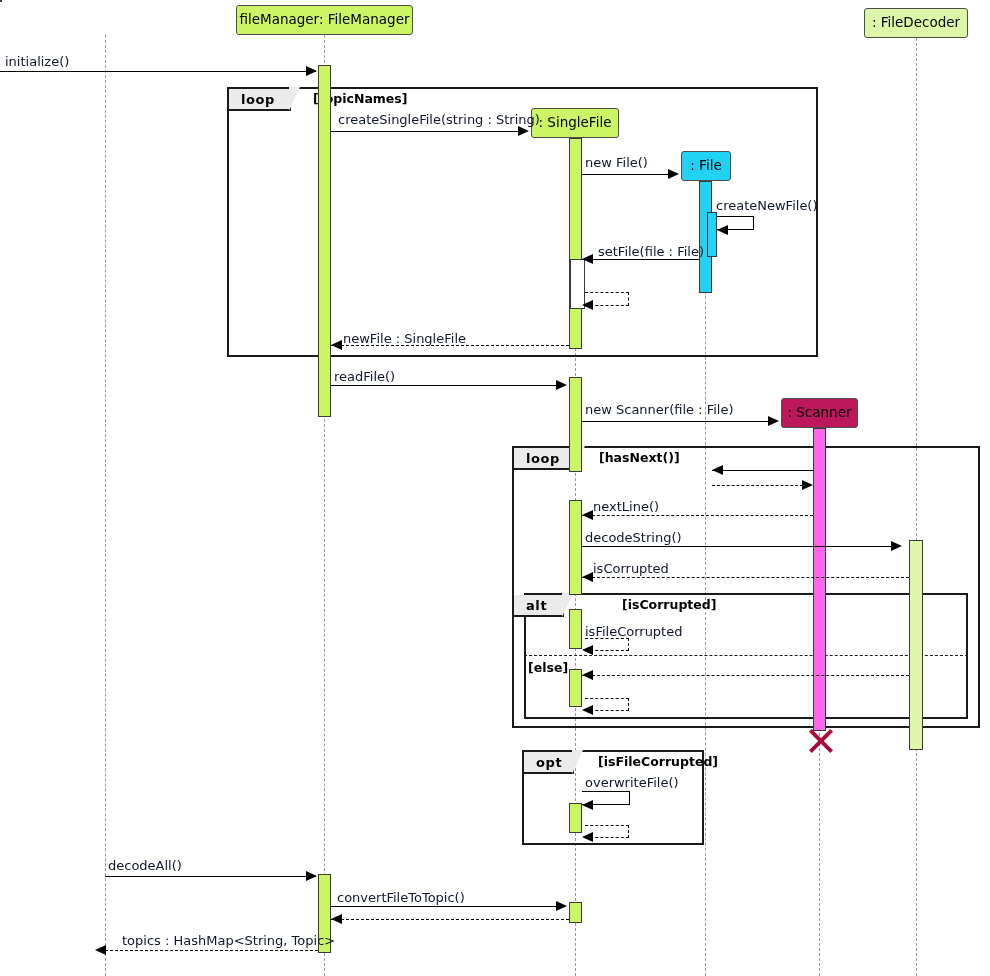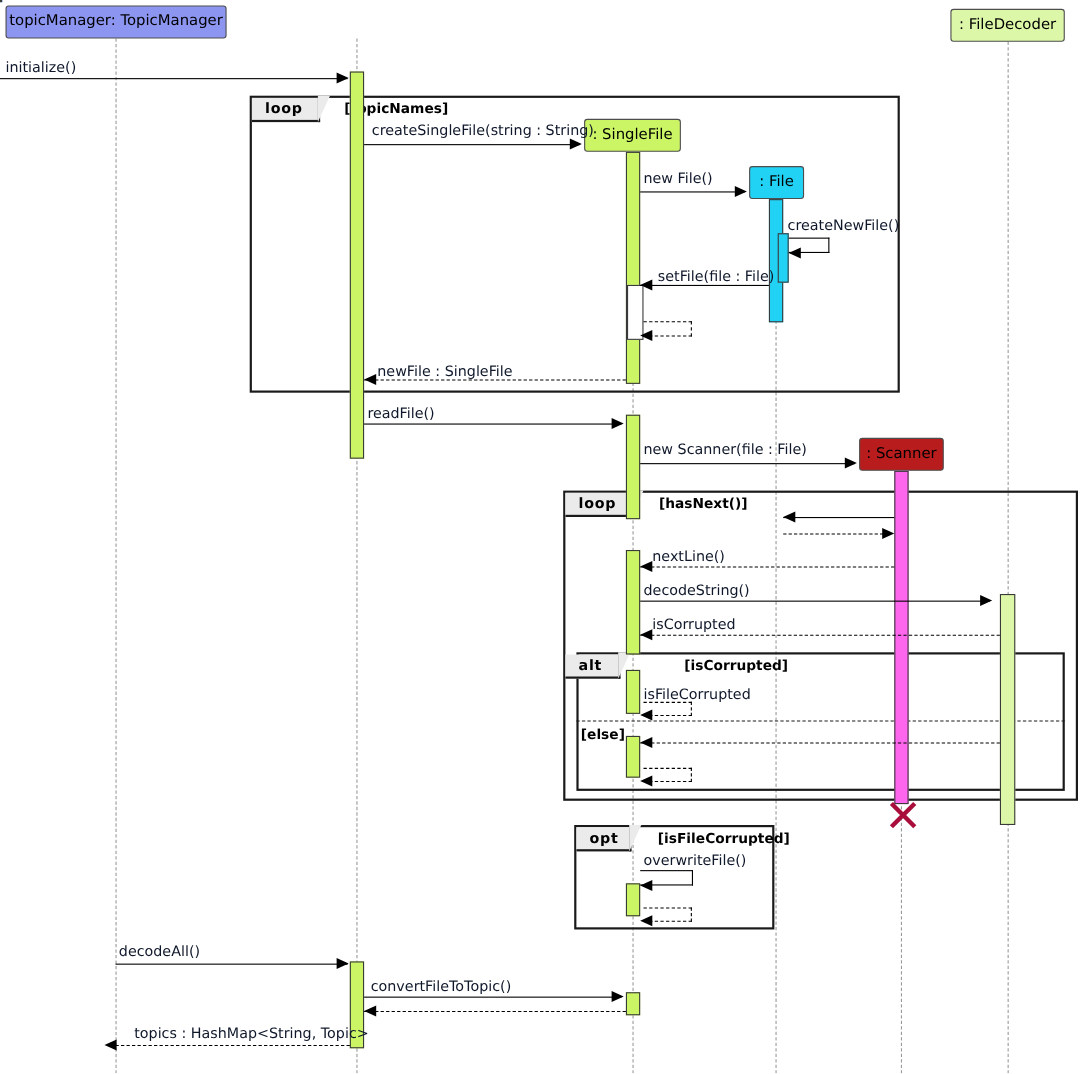--- a/index.html
+++ b/index.html
@@ -160,30 +160,30 @@
   <div class="fragment" style="left:524px; top:593px; width:444px; height:126px;"></div>
   <div class="frag-label" style="left:514px; top:595px; width:50px;">alt</div>
   <div class="frag-guard" style="left:600px; top:597px;margin-left:22px;">[isCorrupted]</div>
   <div class="frag-divider" style="left:524px; top:655px; width:444px;"></div>
   <div class="frag-guard" style="left:528px; top:660px;">[else]</div>
 
   <div class="fragment" style="left:522px; top:750px; width:182px; height:95px;"></div>
   <div class="frag-label" style="left:524px; top:752px; width:50px;text-align:center;">opt</div>
   <div class="frag-guard" style="left:598px; top:754px;">[isFileCorrupted]</div>
 
-  <div class="participant" style="left:5px; top:5px; width:201px; height:30px; background:#8c96f0;">
-    <span>topicManager: TopicManager</span>
+  <div class="participant" style="left:236px; top:5px; width:177px; height:30px; background:#ccf566;">
+    <span>fileManager: FileManager</span>
   </div>
   <div class="participant" style="left:531px; top:108px; width:88px; height:30px; background:#ccf566;">
     <span>: SingleFile</span>
   </div>
   <div class="participant" style="left:681px; top:151px; width:50px; height:30px; background:#22d2f5;">
     <span>: File</span>
   </div>
-  <div class="participant" style="left:781px; top:398px; width:77px; height:30px; background:#b91c1c;">
+  <div class="participant" style="left:781px; top:398px; width:77px; height:30px; background:#be185d;">
     <span>: Scanner</span>
   </div>
   <div class="participant" style="left:864px; top:8px; width:104px; height:30px; background:#ddf7a8;">
     <span>: FileDecoder</span>
   </div>
 
   <div class="activation act-green" style="left:318px; top:65px; width:13px; height:352px;"></div>
 
   <div class="activation act-green" style="left:569px; top:138px; width:13px; height:211px;"></div>
 

